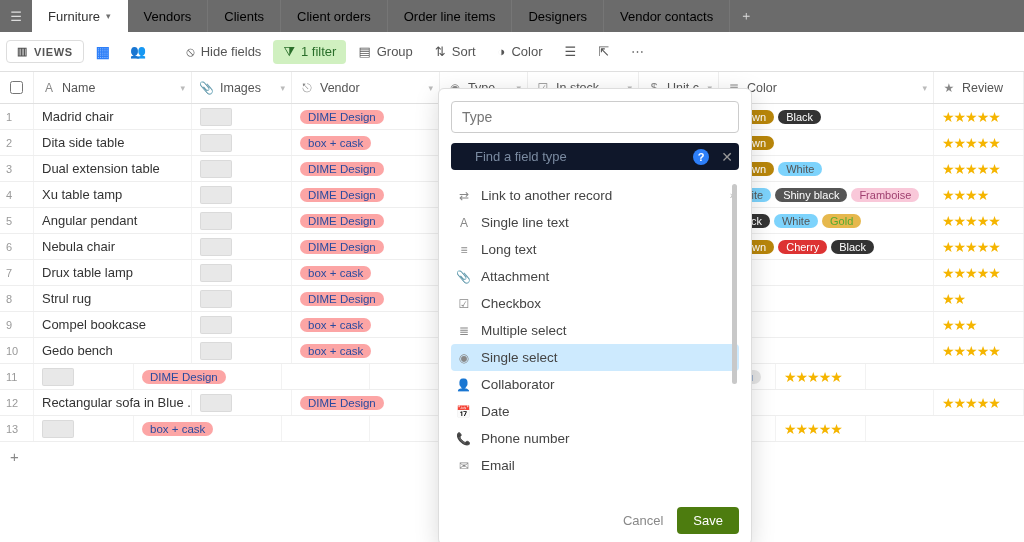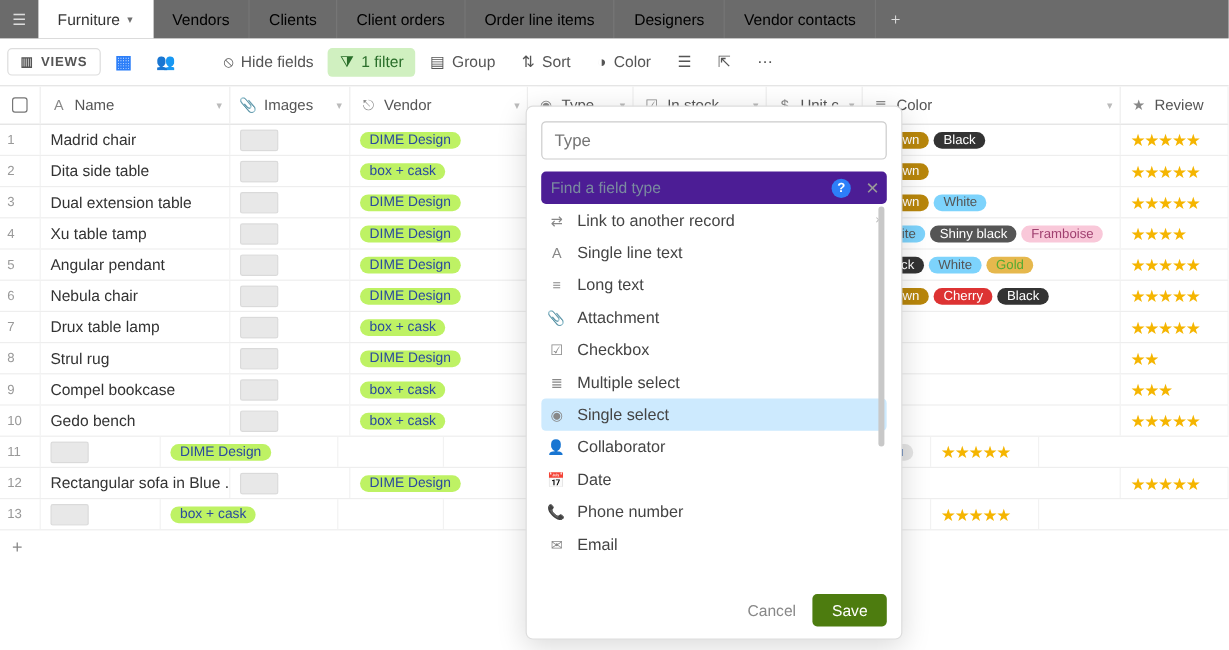--- a/index.html
+++ b/index.html
@@ -48,38 +48,38 @@
   .cell.img{width:100px}
   .cell.vendor{width:148px}
   .cell.type{width:88px}
   .cell.stock{width:111px}
   .cell.cost{width:80px}
   .cell.color{width:215px;gap:4px}
   .cell.review{width:90px;color:#f5b500;letter-spacing:-1px;font-size:14px}
 
   .thumb { width:32px; height:18px; background:#e8e8e8; border-radius:2px; box-shadow:0 0 0 1px rgba(0,0,0,.06) inset; }
   .pill { border-radius:9px; padding:1px 8px; font-size:11.5px; display:inline-flex; align-items:center; }
-  .pill-blue{background:#bef264;color:#2a4a9e}
+  .pill-blue{background:#fca5a5;color:#2a4a9e}
   .tag{border-radius:9px;padding:1px 8px;font-size:11px;color:#fff}
   .tag-white{background:#7dd3fc;color:#555}
   .tag-brown{background:#b8860b}
   .tag-black{background:#333}
   .tag-red{background:#d33}
   .tag-green{background:#3a3}
   .tag-gold{background:#e6b84d;color:#5a3}
   .tag-shiny{background:#555}
   .tag-fram{background:#f9c8d9;color:#a04070}
   .tag-bluep{background:#e5e5e5;color:#2a5aa0}
 
   .add-row{display:flex;align-items:center;padding:6px 10px;color:#888;font-size:15px}
 
   
   .popover { position:absolute; top:88px; left:438px; width:314px; background:#fff; border:1px solid #ddd; border-radius:6px; box-shadow:0 6px 24px rgba(0,0,0,.15); z-index:20; padding:12px 12px 10px; }
   .popover .field-name { width:100%; border:1px solid #ccc; border-radius:4px; padding:7px 10px; font-size:14px; color:#888; margin-bottom:10px; }
-  .popover .search-row { background:#4c1d95; border-radius:4px; padding:6px 8px; display:flex; align-items:center; color:#7a8aa0; font-size:13px; margin-bottom:0; position:relative; }
+  .popover .search-row { background:#0f172a; border-radius:4px; padding:6px 24px; display:flex; align-items:center; color:#7a8aa0; font-size:13px; margin-bottom:12px; position:relative; }
   .popover .search-row .help{position:absolute;right:30px;width:16px;height:16px;border-radius:50%;background:#2d7ff9;color:#fff;font-size:11px;display:flex;align-items:center;justify-content:center;font-weight:700}
   .popover .search-row .close{position:absolute;right:6px;color:#999;cursor:pointer;font-size:14px}
   .ft-list { max-height:300px; overflow:auto; position:relative; }
   .ft-item { display:flex; align-items:center; gap:10px; padding:6px 6px; border-radius:4px; color:#444; font-size:13.5px; cursor:pointer; }
   .ft-item .chev{margin-left:auto;color:#bbb;font-size:10px}
   .ft-item.sel { background:#cdeafe; }
   .popover .footer{display:flex;justify-content:flex-end;gap:14px;align-items:center;padding-top:28px}
   .btn-cancel{color:#888;cursor:pointer}
   .btn-save{background:#4d7c0f;color:#fff;border:none;border-radius:4px;padding:6px 16px;font-size:13px;cursor:pointer}
 

